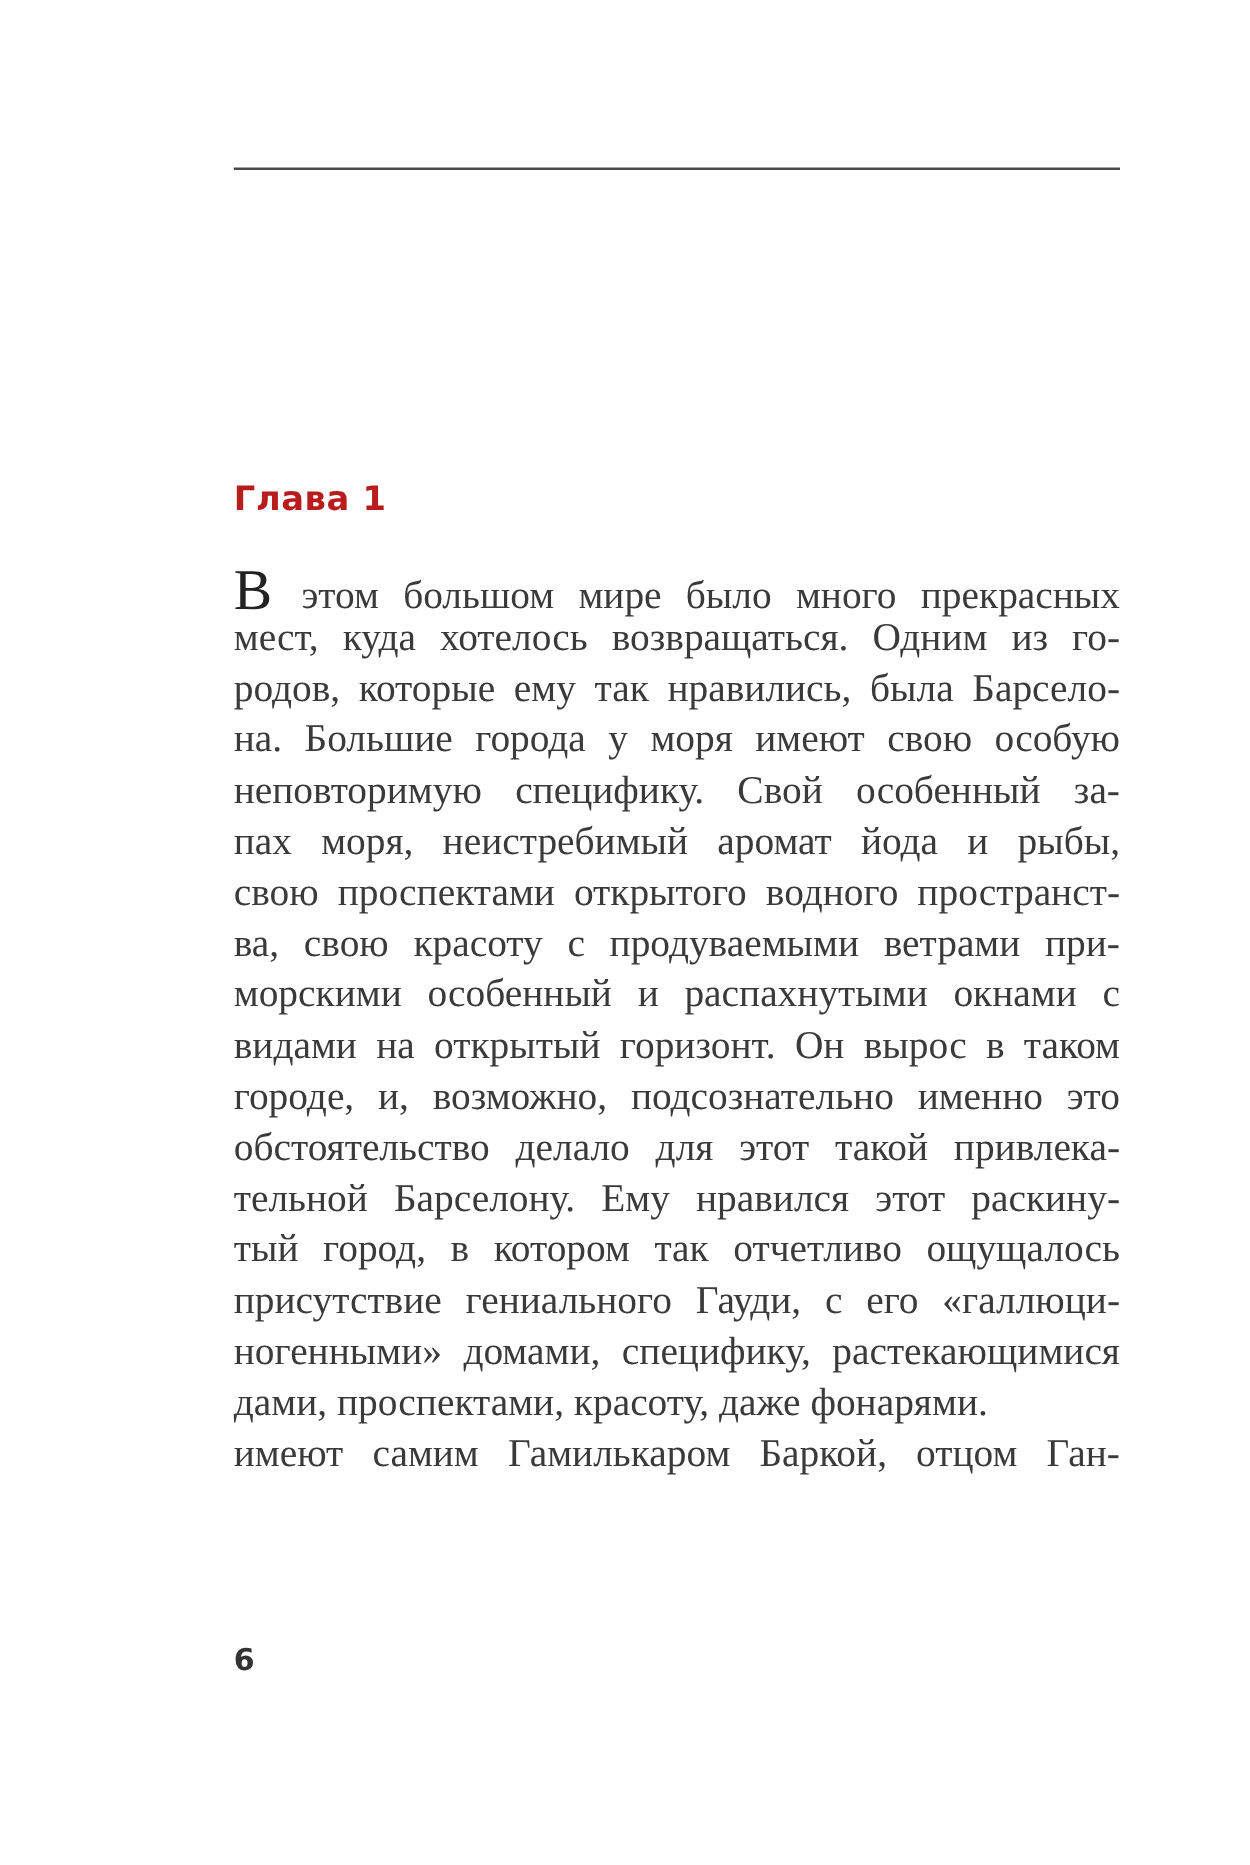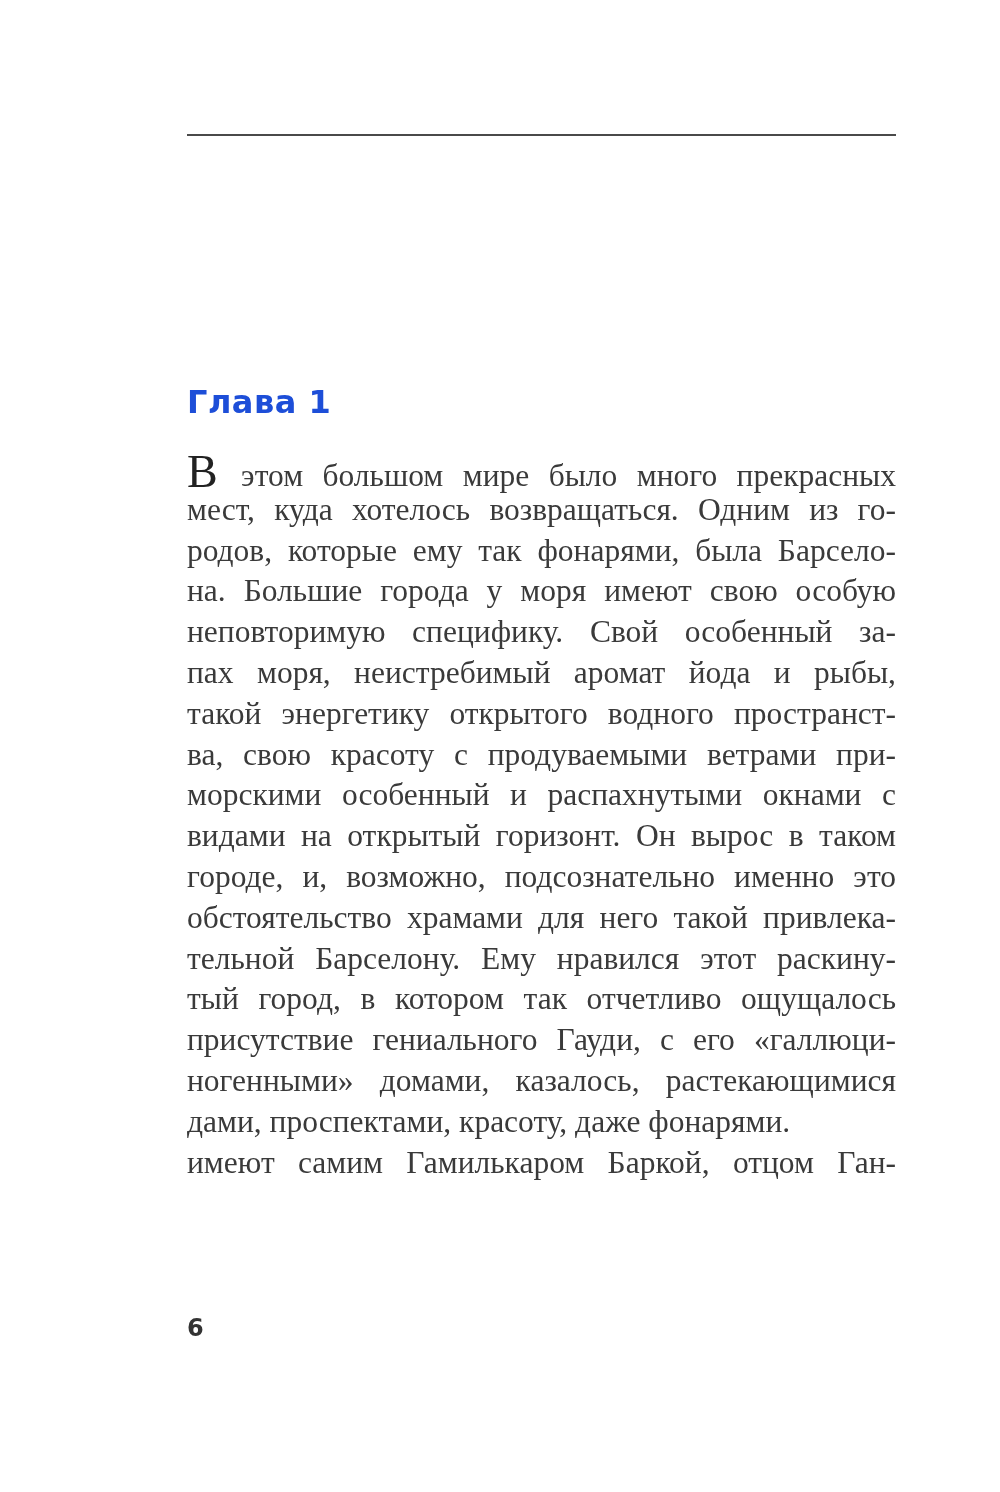--- a/index.html
+++ b/index.html
@@ -27,23 +27,23 @@
       width: 709px;
       height: 0;
       border-top: 2px solid #4a4a4a;
     }
     .chapter-title {
       position: absolute;
       left: 187px;
       top: 386px;
       font-family: "DejaVu Sans", sans-serif;
       font-weight: bold;
-      font-size: 32px;
+      font-size: 27px;
       letter-spacing: 0.5px;
-      color: #1d4ed8;
+      color: #b91c1c;
       line-height: 1;
     }
     .body-text {
       position: absolute;
       left: 187px;
       top: 449px;
       width: 709px;
       font-family: "Liberation Serif", serif;
       font-size: 31.5px;
       line-height: 40.8px;
@@ -86,33 +86,33 @@
 
 <div class="page">
 
   <div class="top-rule"></div>
 
   <div class="chapter-title">Глава 1</div>
 
   <div class="body-text">
     <span class="line"><span class="dropcap">В</span><span> этом большом мире было много прекрасных</span></span>
     <span class="line">мест, куда хотелось возвращаться. Одним из го-</span>
-    <span class="line">родов, которые ему так фонарями, была Барсело-</span>
+    <span class="line">родов, которые ему так нравились, была Барсело-</span>
     <span class="line">на. Большие города у моря имеют свою особую</span>
     <span class="line">неповторимую специфику. Свой особенный за-</span>
     <span class="line">пах моря, неистребимый аромат йода и рыбы,</span>
-    <span class="line">такой энергетику открытого водного пространст-</span>
+    <span class="line">свою проспектами открытого водного пространст-</span>
     <span class="line">ва, свою красоту с продуваемыми ветрами при-</span>
     <span class="line">морскими особенный и распахнутыми окнами с</span>
     <span class="line">видами на открытый горизонт. Он вырос в таком</span>
     <span class="line">городе, и, возможно, подсознательно именно это</span>
-    <span class="line">обстоятельство храмами для него такой привлека-</span>
+    <span class="line">обстоятельство делало для этот такой привлека-</span>
     <span class="line">тельной Барселону. Ему нравился этот раскину-</span>
     <span class="line">тый город, в котором так отчетливо ощущалось</span>
     <span class="line">присутствие гениального Гауди, с его «галлюци-</span>
-    <span class="line">ногенными» домами, казалось, растекающимися</span>
+    <span class="line">ногенными» домами, специфику, растекающимися</span>
     <span class="line last">дами, проспектами, красоту, даже фонарями.</span>
     <span class="line">имеют самим Гамилькаром Баркой, отцом Ган-</span>
   </div>
 
   <div class="page-number">6</div>
 
 </div>
 
 </body></html>

